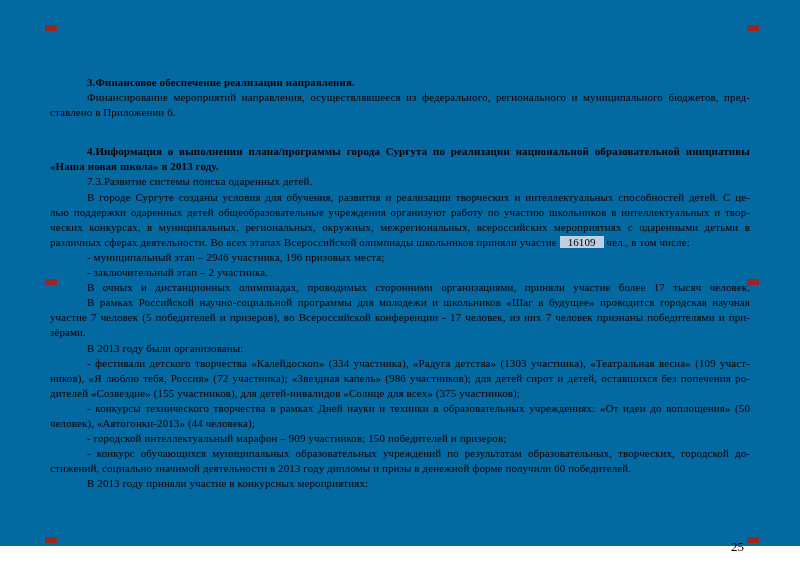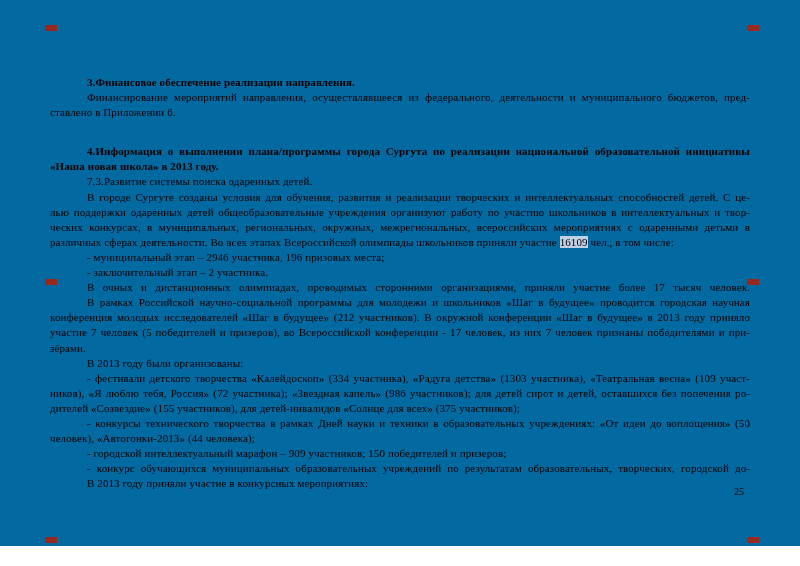--- a/index.html
+++ b/index.html
@@ -29,77 +29,77 @@
     line-height: 15.1px;
     height: 15.1px;
     overflow: hidden;
     white-space: normal;
     letter-spacing: 0.1px;
   }
   .line.ind { text-indent: 37px; }
   .line.j   { text-align: justify; text-align-last: justify; }
   .line.b   { font-weight: bold; }
   .spacer   { height: 24px; }
-  .hl       { padding: 0 0; }
+  .hl       { padding: 0 8px; }
   .crop-mark {
     position: absolute;
     width: 12px;
     height: 6px;
   }
   .cm-tl { left: 45px;  top: 25px; }
   .cm-tr { left: 747px; top: 25px; }
   .cm-ml { left: 45px;  top: 279px; }
   .cm-mr { left: 747px; top: 279px; }
   .cm-bl { left: 45px;  top: 537px; }
   .cm-br { left: 747px; top: 537px; }
   .page-number {
     position: absolute;
-    top: 484px;
+    top: 539px;
     right: 56px;
-    font-size: 10px;
+    font-size: 13px;
     line-height: 15px;
   }
 </style>
 </head>
 <body>
 
 <div class="page">
 
   <div class="crop-mark cm-tl" style="background: rgb(150, 40, 30);"></div>
   <div class="crop-mark cm-tr" style="background: rgb(150, 40, 30);"></div>
   <div class="crop-mark cm-ml" style="background: rgb(150, 40, 30);"></div>
   <div class="crop-mark cm-mr" style="background: rgb(150, 40, 30);"></div>
   <div class="crop-mark cm-bl" style="background: rgb(150, 40, 30);"></div>
   <div class="crop-mark cm-br" style="background: rgb(150, 40, 30);"></div>
 
   <div class="content">
       <div class="line b ind">3.Финансовое обеспечение реализации направления.</div>
-      <div class="line ind j">Финансирование мероприятий направления, осуществлявшееся из федерального, деятельности и муниципального бюджетов, пред-</div>
+      <div class="line ind j">Финансирование мероприятий направления, осуществлявшееся из федерального, регионального и муниципального бюджетов, пред-</div>
       <div class="line">ставлено в Приложении 6.</div>
       <div class="spacer"></div>
       <div class="line b ind j">4.Информация о выполнении плана/программы города Сургута по реализации национальной образовательной инициативы</div>
       <div class="line b">«Наша новая школа» в 2013 году.</div>
       <div class="line ind">7.3.Развитие системы поиска одаренных детей.</div>
       <div class="line ind j">В городе Сургуте созданы условия для обучения, развития и реализации творческих и интеллектуальных способностей детей. С це-</div>
       <div class="line j">лью поддержки одаренных детей общеобразовательные учреждения организуют работу по участию школьников в интеллектуальных и твор-</div>
       <div class="line j">ческих конкурсах, в муниципальных, региональных, окружных, межрегиональных, всероссийских мероприятиях с одаренными детьми в</div>
       <div class="line">различных сферах деятельности. Во всех этапах Всероссийской олимпиады школьников приняли участие <span class="hl" style="background: rgb(191, 208, 228);">16109</span> чел., в том числе:</div>
       <div class="line ind">- муниципальный этап – 2946 участника, 196 призовых места;</div>
       <div class="line ind">- заключительный этап – 2 участника.</div>
       <div class="line ind j">В очных и дистанционных олимпиадах, проводимых сторонними организациями, приняли участие более 17 тысяч человек.</div>
       <div class="line ind j">В рамках Российской научно-социальной программы для молодежи и школьников «Шаг в будущее» проводится городская научная</div>
-      <div class="line j">конференция молодых исследователей «Шаг в будущее» (212 участников). В окружной конференции «Шаг в будущее» в 2013 году приняло</div>
       <div class="line j">участие 7 человек (5 победителей и призеров), во Всероссийской конференции - 17 человек, из них 7 человек признаны победителями и при-</div>
       <div class="line">зёрами.</div>
       <div class="line ind">В 2013 году были организованы:</div>
       <div class="line ind j">- фестивали детского творчества «Калейдоскоп» (334 участника), «Радуга детства» (1303 участника), «Театральная весна» (109 участ-</div>
       <div class="line j">ников), «Я люблю тебя, Россия» (72 участника); «Звездная капель» (986 участников); для детей сирот и детей, оставшихся без попечения ро-</div>
       <div class="line">дителей «Созвездие» (155 участников), для детей-инвалидов «Солнце для всех» (375 участников);</div>
       <div class="line ind j">- конкурсы технического творчества в рамках Дней науки и техники в образовательных учреждениях: «От идеи до воплощения» (50</div>
       <div class="line">человек), «Автогонки-2013» (44 человека);</div>
       <div class="line ind">- городской интеллектуальный марафон – 909 участников; 150 победителей и призеров;</div>
       <div class="line ind j">- конкурс обучающихся муниципальных образовательных учреждений по результатам образовательных, творческих, городской до-</div>
+      <div class="line">стижений, социально значимой деятельности в 2013 году дипломы и призы в денежной форме получили 60 победителей.</div>
       <div class="line ind">В 2013 году приняли участие в конкурсных мероприятиях:</div>
     </div>
 
   <div class="page-number">25</div>
 
 </div>
 
 </body></html>

